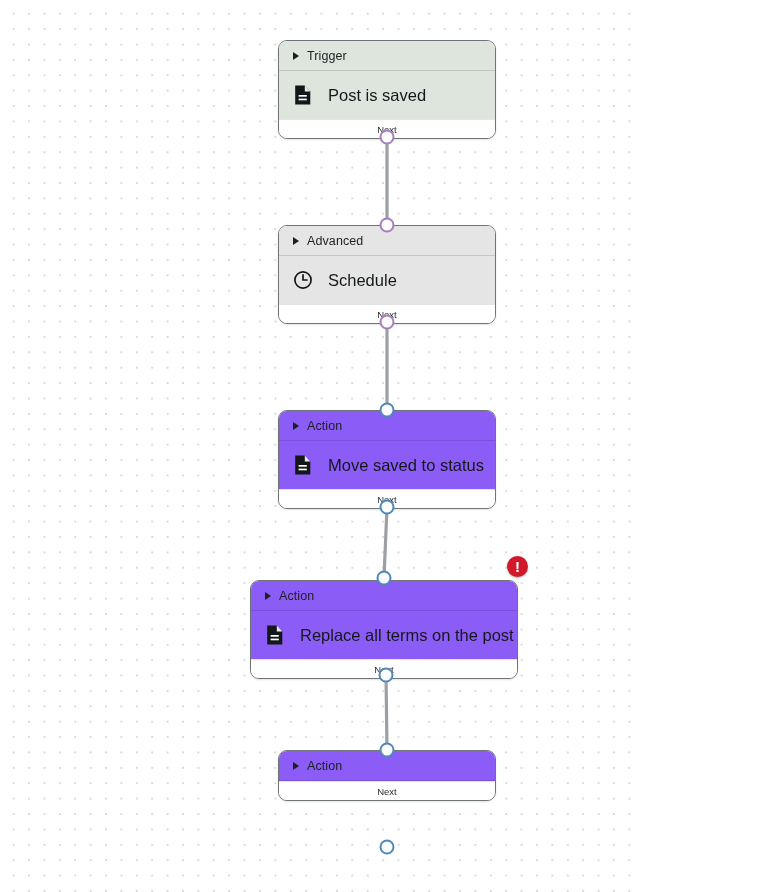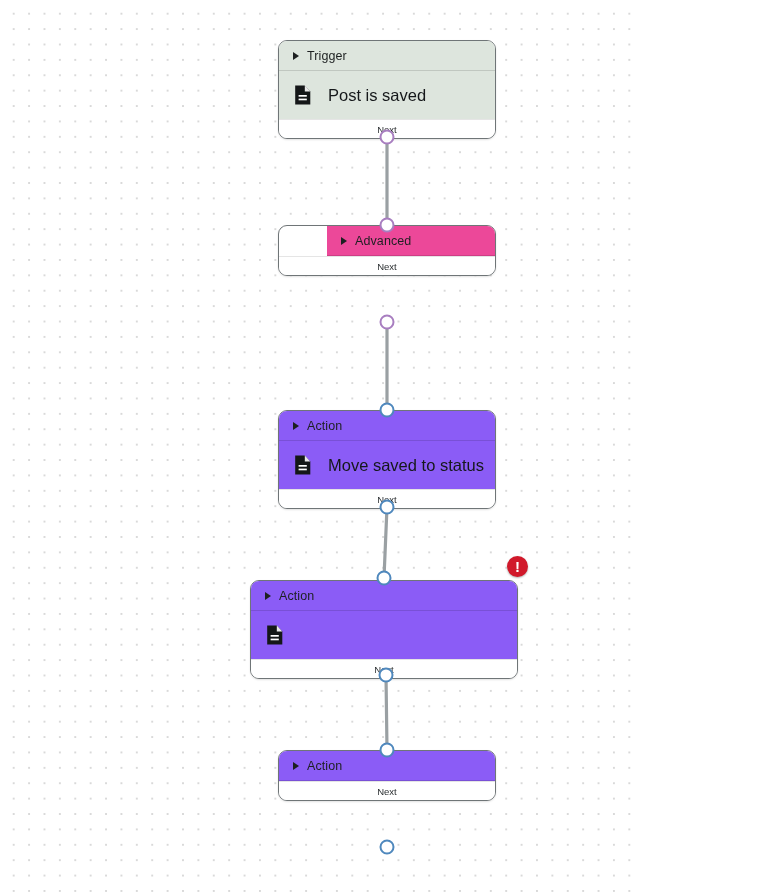--- a/index.html
+++ b/index.html
@@ -83,21 +83,21 @@
     justify-content: center;
     font-size: 9.5px;
     color: #2b2f31;
     border-top: 1px solid rgba(0,0,0,0.10);
   }
 
   
   .n-trigger  .node-header,
   .n-trigger  .node-body  { background: #dde5dd; }
   .n-advanced .node-header,
-  .n-advanced .node-body  { background: #ec4899; margin-left: 48px; }
+  .n-advanced .node-body  { background: #e5e5e5; }
   .n-action   .node-header,
   .n-action   .node-body  { background: #8b5cf6; }
 
   
   .icon { width: 20px; height: 22px; flex: 0 0 auto; display: block; }
 
   
   .port {
     position: absolute;
     width: 15px; height: 15px;
@@ -157,20 +157,27 @@
         </div>
         <div class="node-footer">
           <span>Next</span>
         </div>
       </div>
       <div class="node n-advanced" style="left: 278px; top: 225px; width: 218px;">
         <div class="node-header">
           <span class="disclosure"></span>
           <span>Advanced</span>
         </div>
+        <div class="node-body">
+  <svg class="icon" viewBox="0 0 20 22">
+    <circle cx="10" cy="11" r="8.1" fill="none" stroke="#141718" stroke-width="1.7"></circle>
+    <path d="M10 5.9 V11 h4.0" fill="none" stroke="#141718" stroke-width="1.7" stroke-linecap="round" stroke-linejoin="round"></path>
+  </svg>
+<span class="node-title">Schedule</span>
+        </div>
         <div class="node-footer">
           <span>Next</span>
         </div>
       </div>
       <div class="node n-action" style="left: 278px; top: 410px; width: 218px;">
         <div class="node-header">
           <span class="disclosure"></span>
           <span>Action</span>
         </div>
         <div class="node-body">
@@ -191,20 +198,21 @@
           <span class="disclosure"></span>
           <span>Action</span>
         </div>
         <div class="node-body">
   <svg class="icon" viewBox="0 0 20 22">
     <path d="M2.2 1.6 h9.4 L17.3 7.4 V20.4 H2.2 Z" fill="#141718"></path>
     <path d="M11.8 1.6 L17.3 7.4 h-5.5 Z" fill="#ffffff" opacity="0.9"></path>
     <rect x="5.6" y="11.0" width="8.2" height="1.7" fill="#ffffff"></rect>
     <rect x="5.6" y="14.6" width="8.2" height="1.7" fill="#ffffff"></rect>
   </svg>
+<span class="node-title">Replace all terms on the post</span>
         </div>
         <div class="node-footer">
           <span>Next</span>
         </div>
       </div>
       <div class="error-badge" style="left: 507px; top: 556px;">
         <span class="bang">!</span>
       </div>
       <div class="node n-action" style="left: 278px; top: 750px; width: 218px;">
         <div class="node-header">

